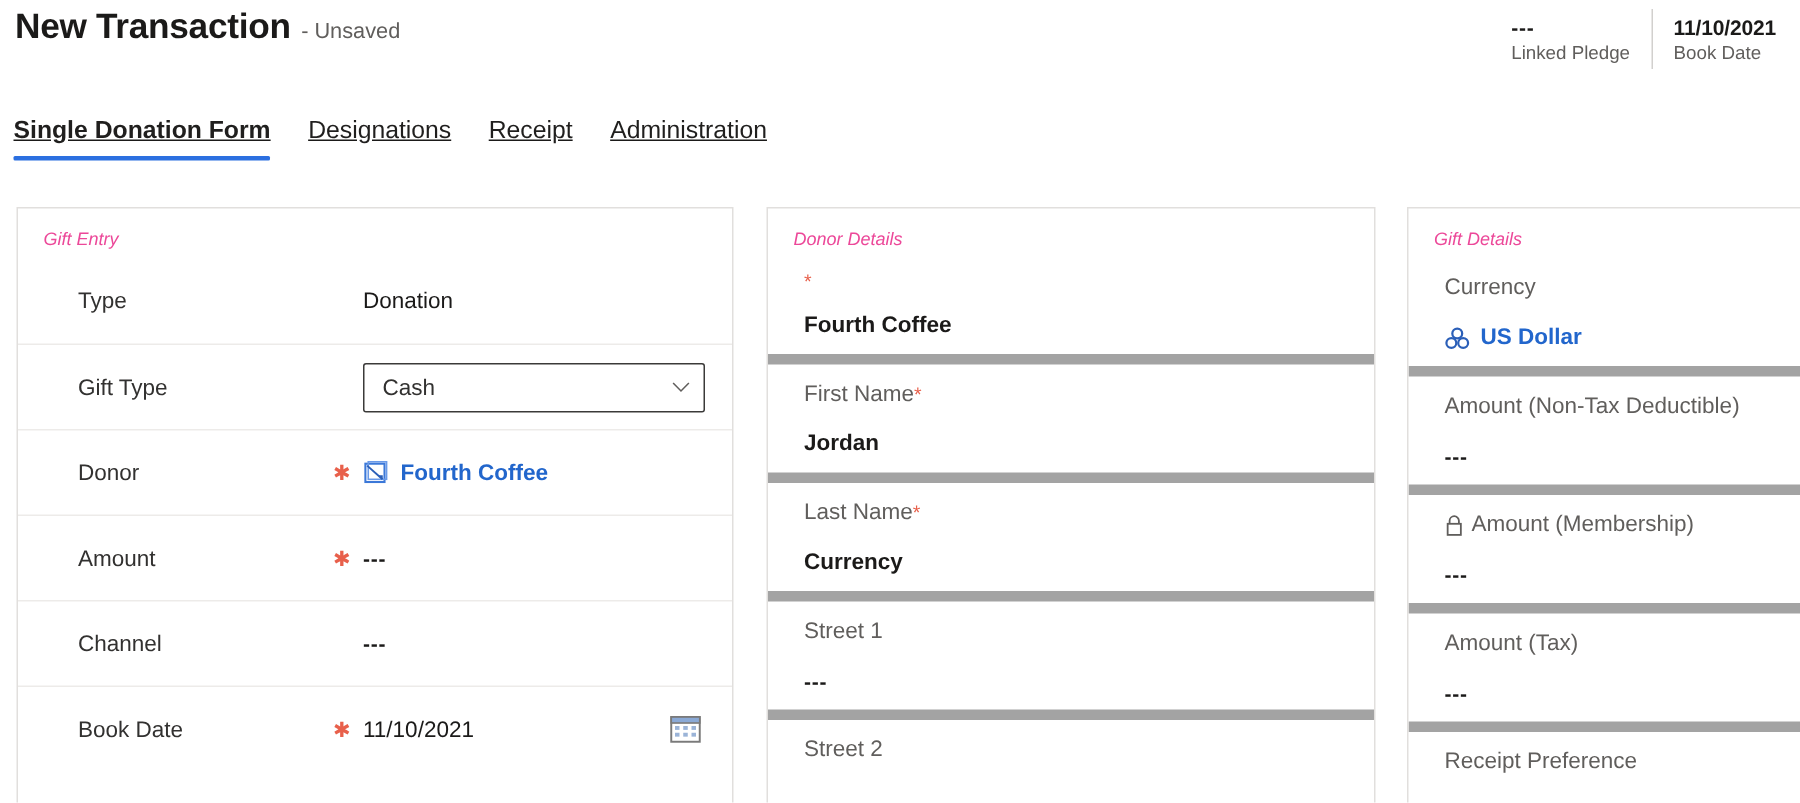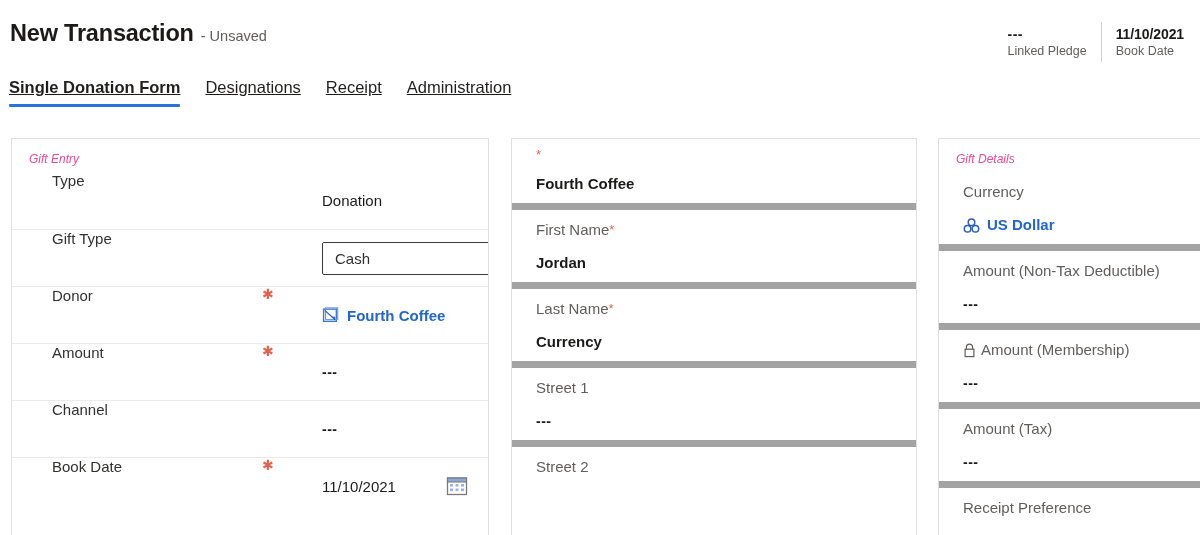--- a/index.html
+++ b/index.html
@@ -12,21 +12,21 @@
     background: #ffffff;
     font-family: "Liberation Sans", sans-serif;
     color: #1b1a19;
     overflow: hidden;
     position: relative;
   }
 
   
   .header {
     position: absolute;
-    left: 0; top: 16px;
+    left: 0; top: 0;
     width: 1200px;
     height: 62px;
   }
   .title-block {
     position: absolute;
     left: 10px;
     top: 4px;
     display: flex;
     align-items: baseline;
   }
@@ -136,26 +136,26 @@
     font-size: 12px;
     color: #ec4899;
     padding: 13px 0 6px 17px;
     font-weight: 400;
     font-style: italic;
   }
 
   
   .field-row {
     display: flex;
+    align-items: center;
     min-height: 57px;
     padding: 0 18px 0 40px;
     box-sizing: border-box;
     border-top: 1px solid #edebe9;
     position: relative;
-    gap: 40px;
   }
   .field-row.no-rule { border-top: none; }
   .field-label {
     font-size: 15px;
     color: #323130;
     width: 170px;
     flex: 0 0 170px;
   }
   .req-star {
     color: #e8604b;
@@ -362,20 +362,21 @@
             <rect x="4" y="13.5" width="3" height="2.6"></rect>
               <rect x="9.5" y="13.5" width="3" height="2.6"></rect>
               <rect x="15" y="13.5" width="3" height="2.6"></rect>
           </g>
         </svg>
       </span>
     </div>
   </section>
 
   <section class="panel panel-2">
+    <div class="panel-title">Donor Details</div>
 
     <div class="stack-row no-rule">
       <div class="stack-label">
           <span class="req-inline">*</span>
       </div>
       <div class="stack-value">Fourth Coffee</div>
     </div>
 
     <div class="stack-row">
       <div class="stack-label">

